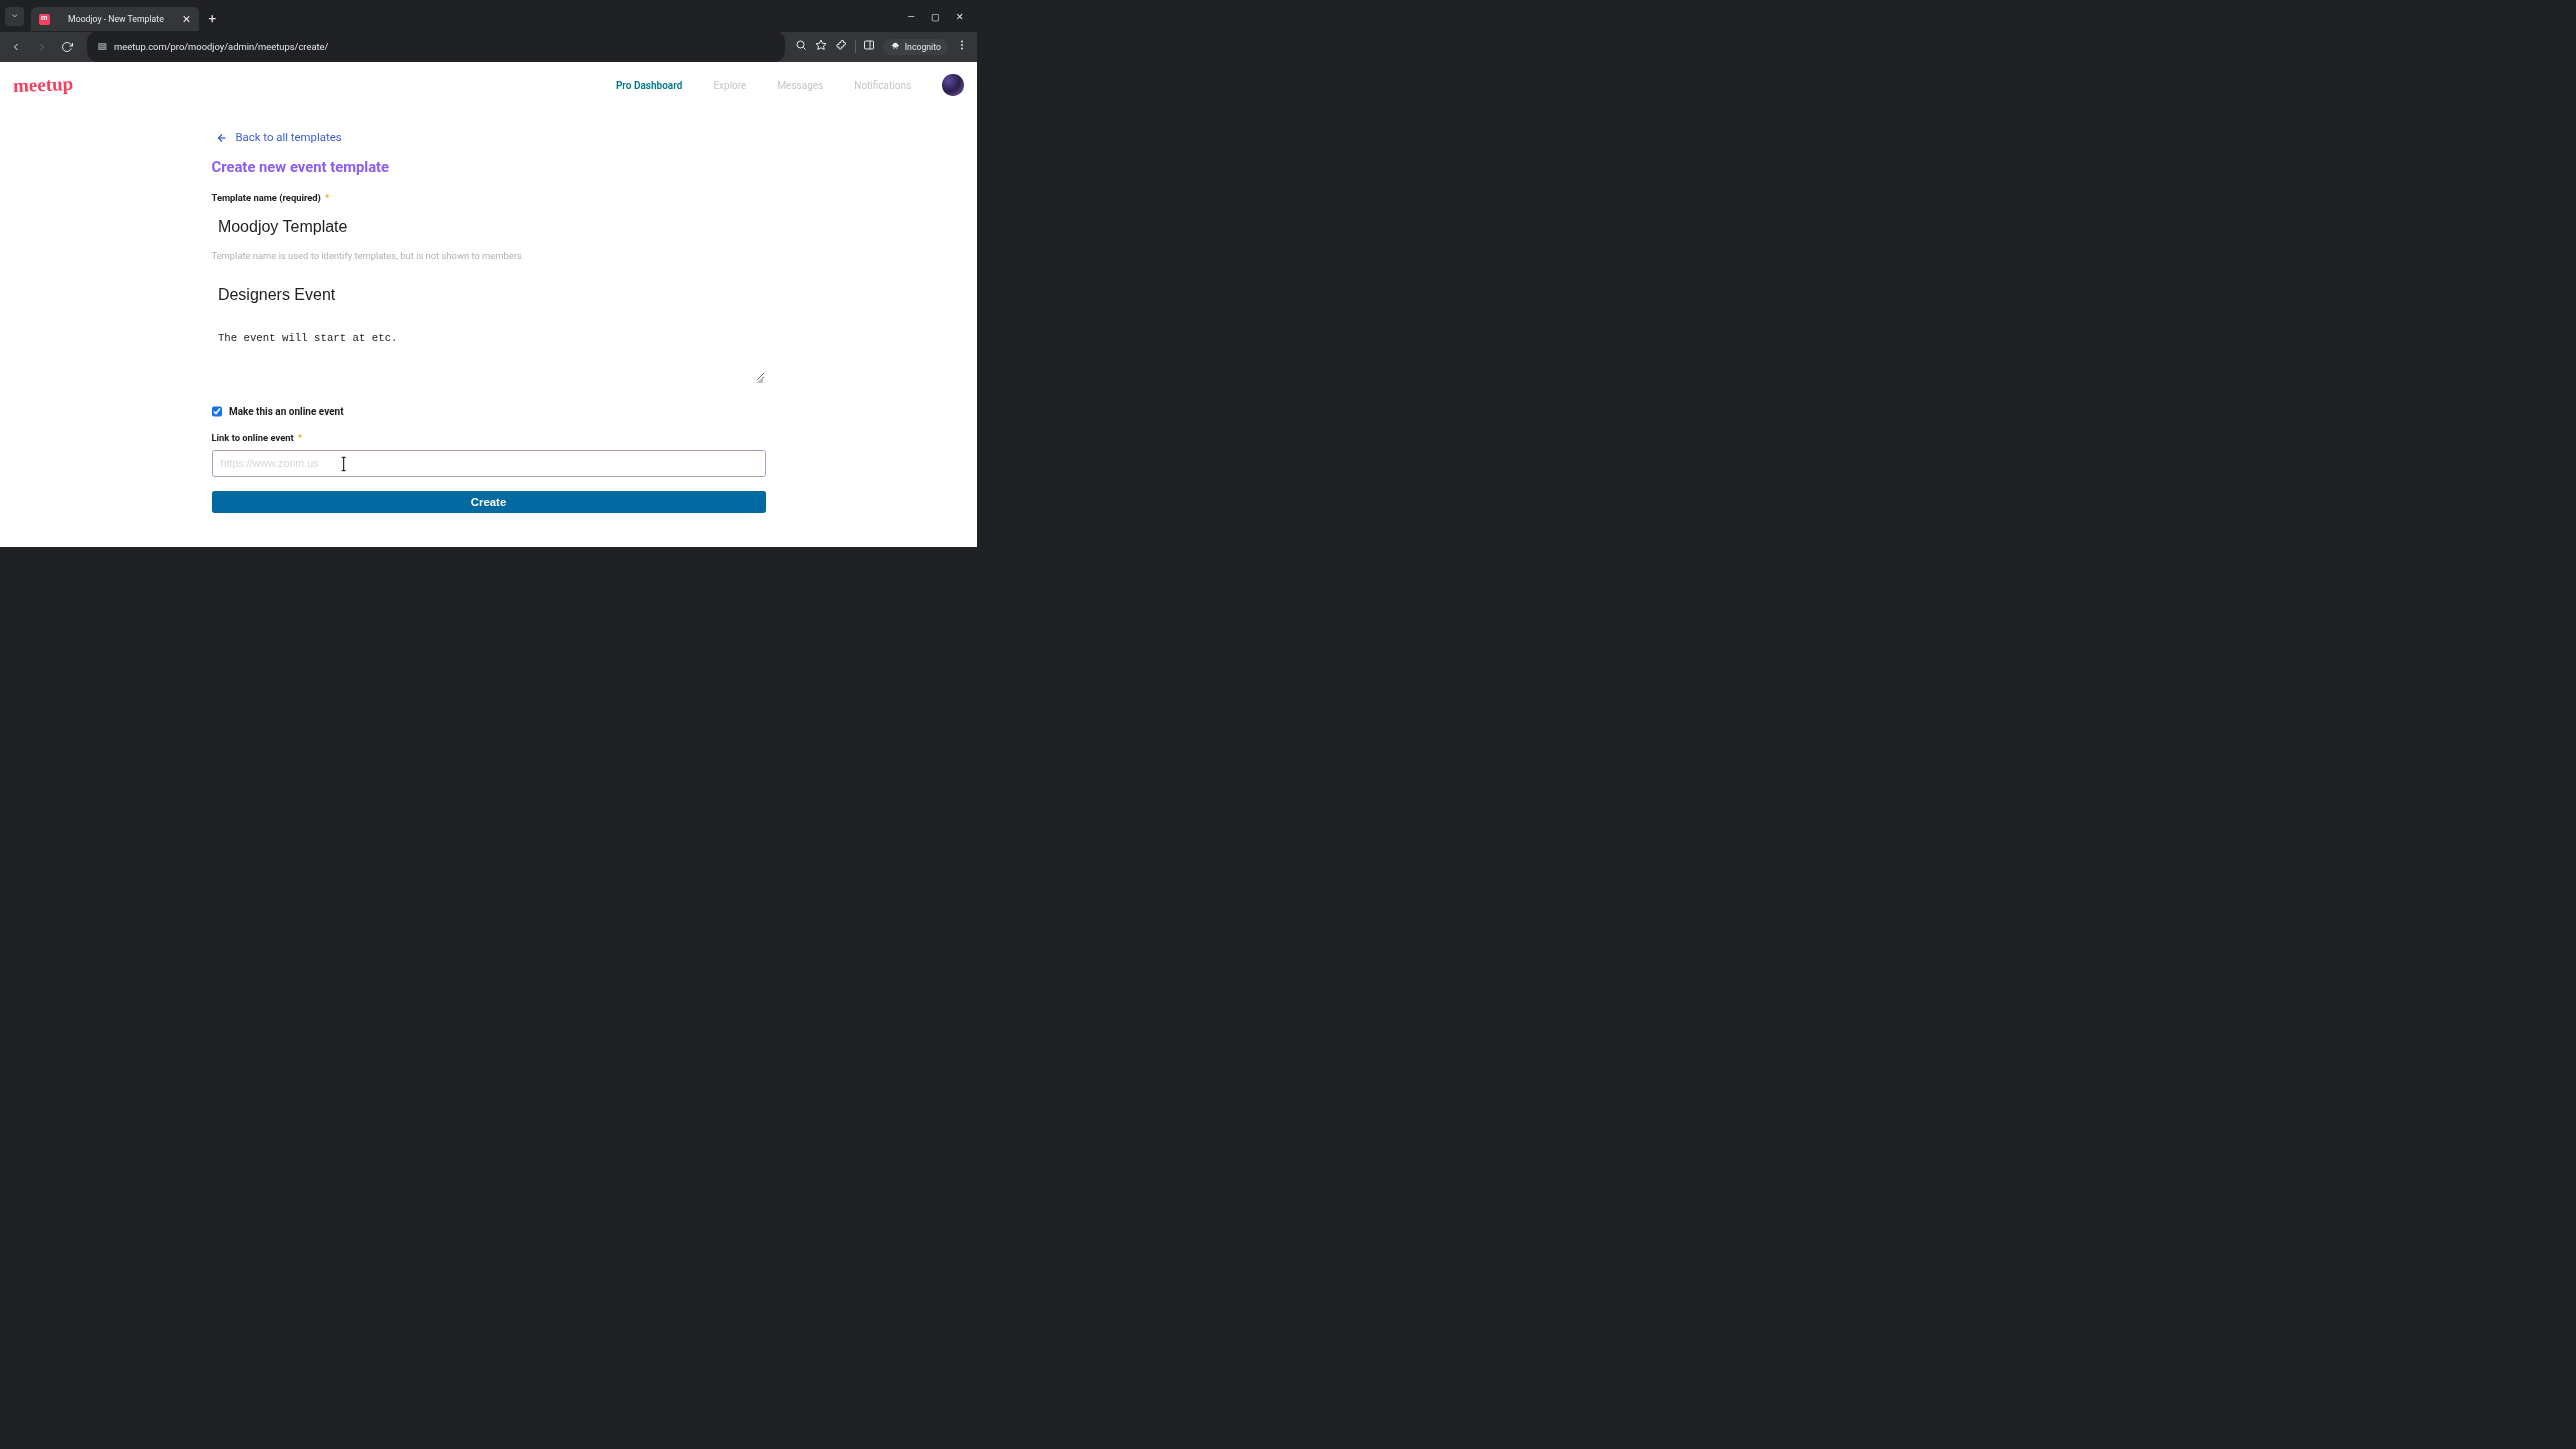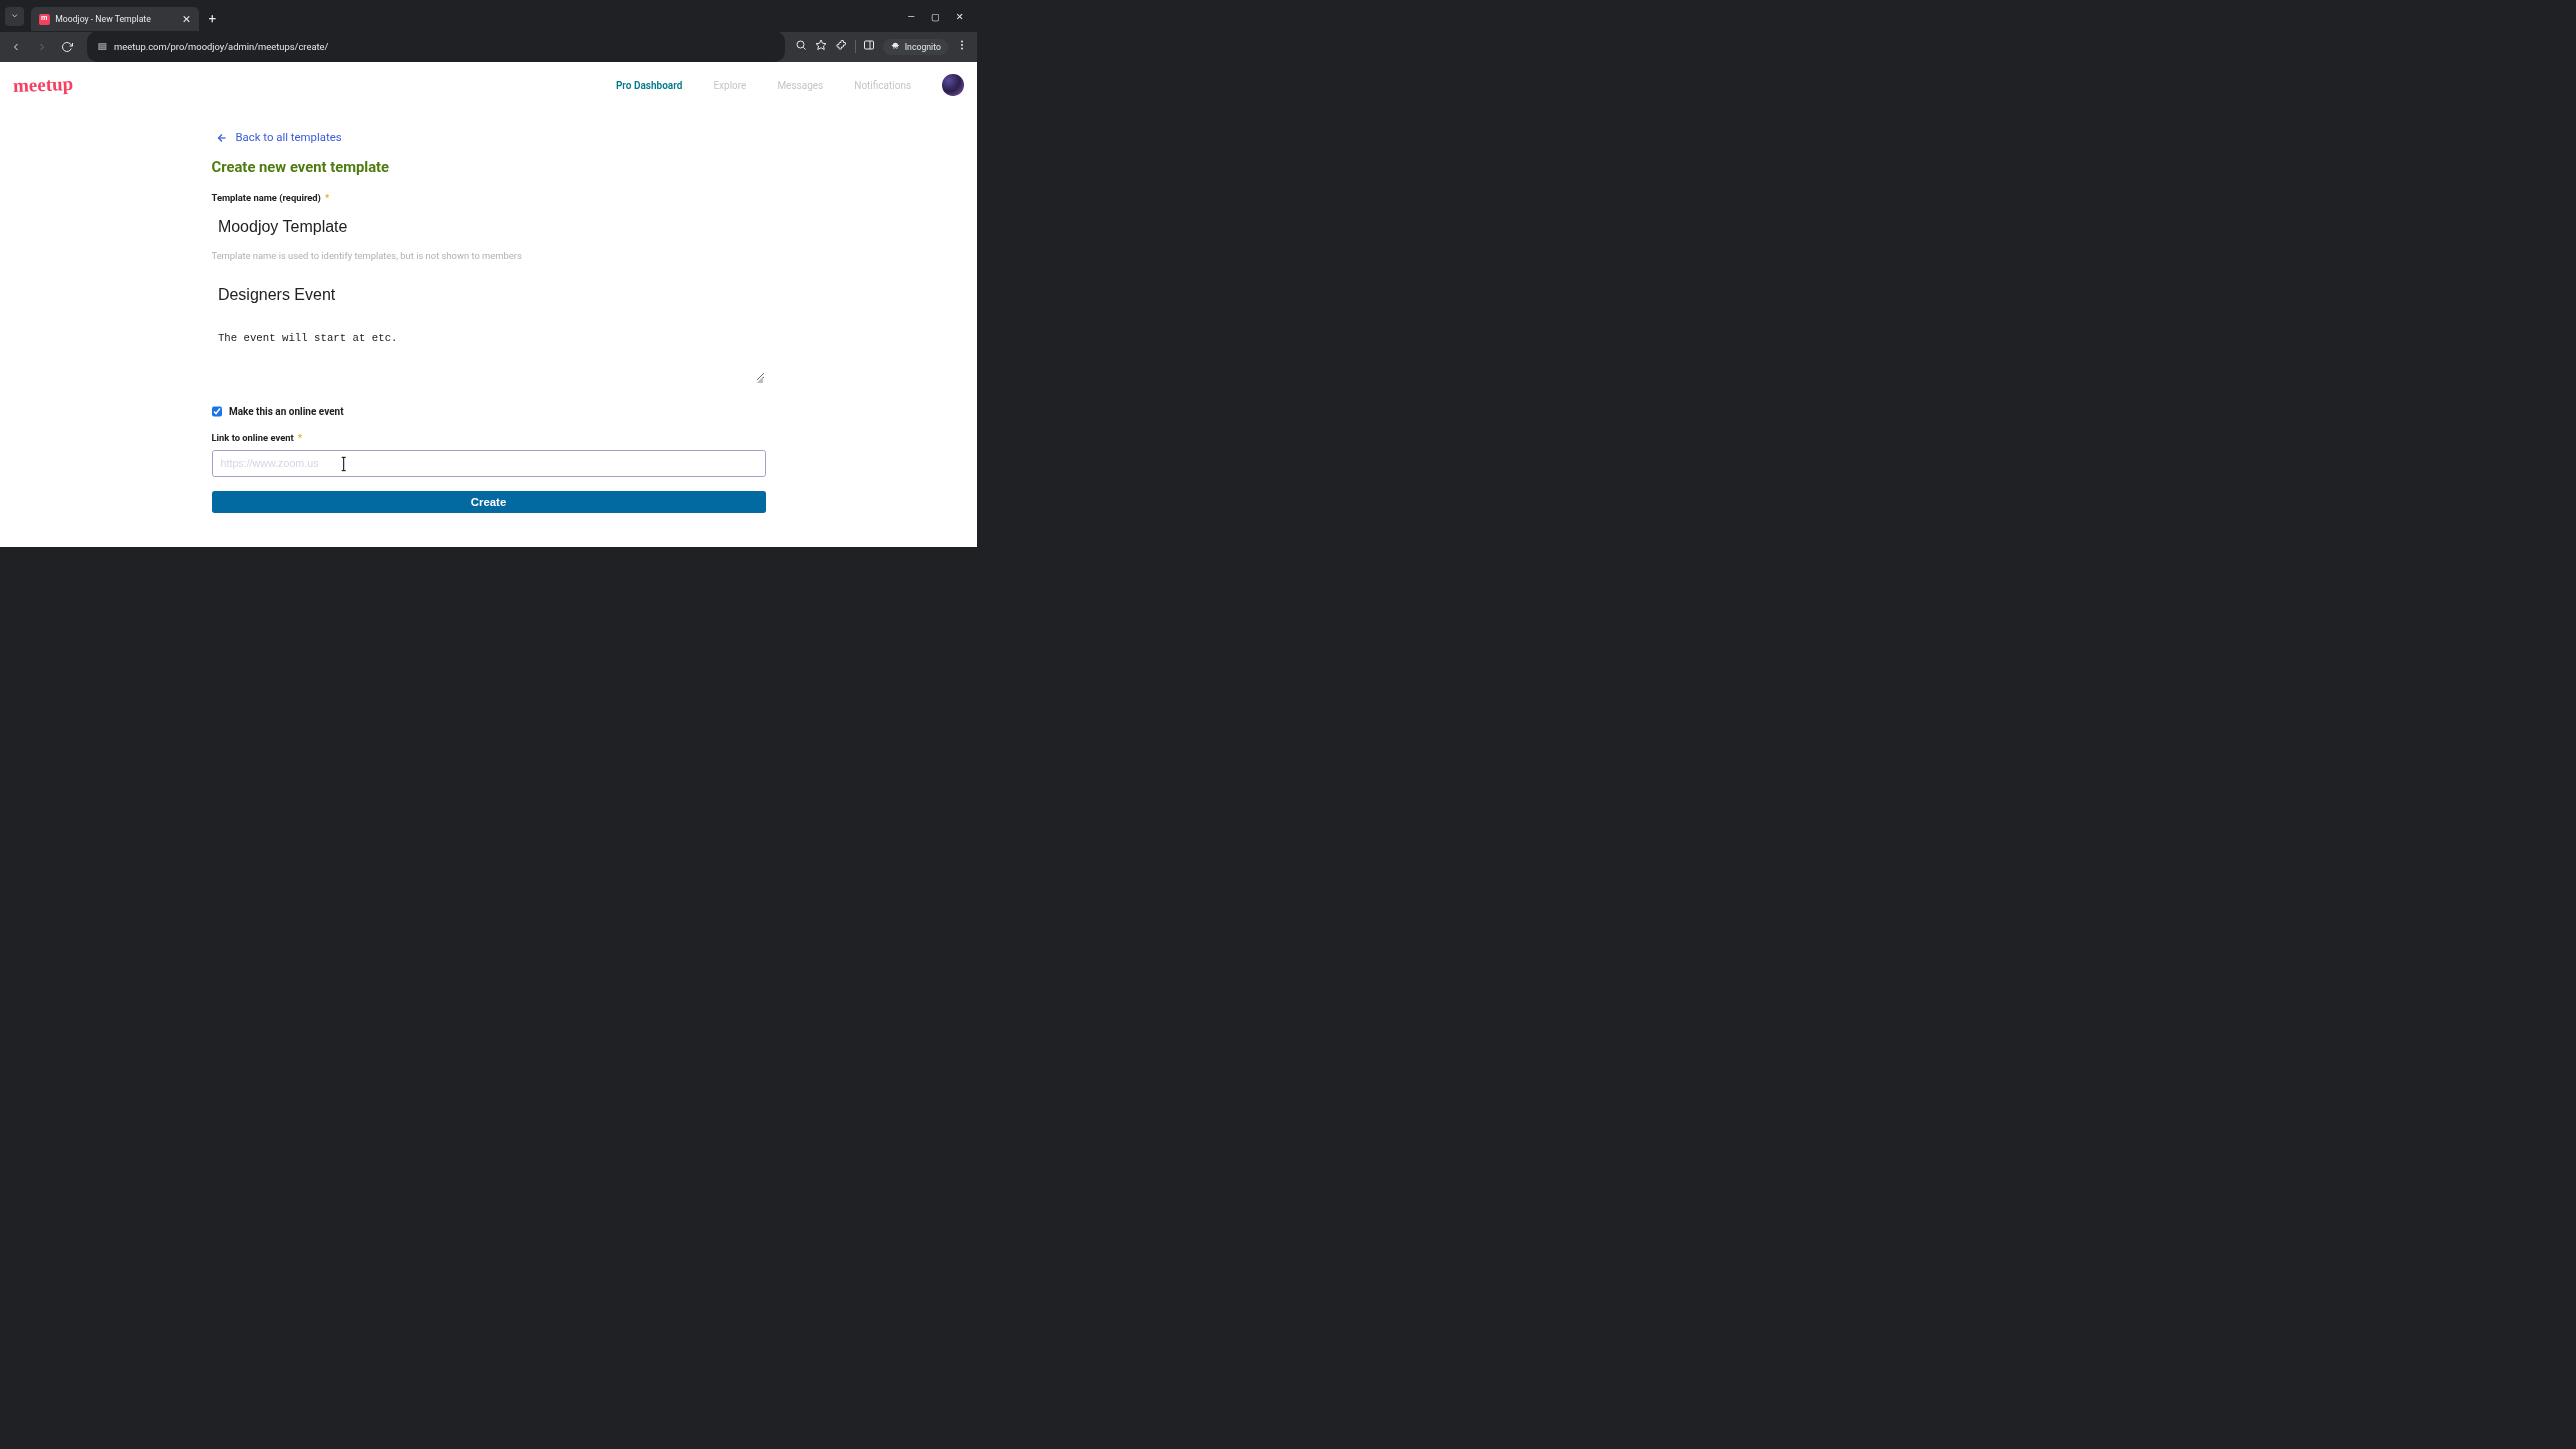--- a/index.html
+++ b/index.html
@@ -11,20 +11,21 @@
     overflow: hidden;
   }
 
   
   .browser-top {
     background: #202124;
     height: 32px;
     display: flex;
     align-items: center;
     padding: 0 5.4px;
+    text-align: center;
   }
   .tab-dropdown {
     width: 19px;
     height: 19px;
     background: #35363a;
     border-radius: 4px;
     display: flex;
     align-items: center;
     justify-content: center;
     margin-right: 6.7px;
@@ -174,21 +175,21 @@
     color: #3b5bdb;
     font-size: 11.4px;
     cursor: pointer;
     margin-bottom: 14.8px;
     margin-left: 4px;
   }
   .back-link svg { width: 12px; height: 12px; }
   .page-title {
     font-size: 14.8px;
     font-weight: 700;
-    color: #4d7c0f;
+    color: #8b5cf6;
     margin-bottom: 16px;
   }
   .field-label {
     font-size: 9.4px;
     font-weight: 700;
     color: #212121;
     margin-bottom: 6.7px;
   }
   .required-star { color: #f5a623; margin-left: 4px; }
   .text-input {

